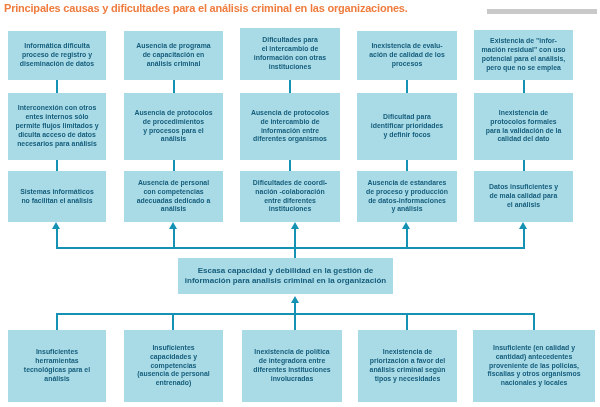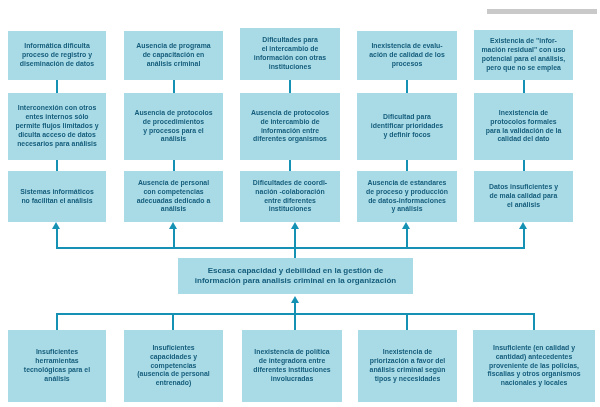--- a/index.html
+++ b/index.html
@@ -31,20 +31,21 @@
     position:absolute;width:0;height:0;
     border-left:4px solid transparent;border-right:4px solid transparent;
     border-bottom:7px solid var(--line,#1591b4);
   }
 </style>
 </head>
 <body>
 
 <div id="stage">
 
+  <div class="title">Principales causas y dificultades para el análisis criminal en las organizaciones.</div>
   <div class="title-rule"></div>
 
   <div class="box" style="left:8px;top:31px;width:98px;height:49px">Informática dificulta
 proceso de registro y
 diseminación de datos</div>
   <div class="vline" style="left:56px;top:80px;height:13px"></div>
   <div class="box" style="left:8px;top:93px;width:98px;height:67px">Interconexión con otros
 entes internos sólo
 permite flujos limitados y
 diculta acceso de datos
@@ -116,21 +117,21 @@
   <div class="ah" style="left:291px;top:222px"></div>
   <div class="vline" style="left:294px;top:228px;height:20px"></div>
   <div class="ah" style="left:402px;top:222px"></div>
   <div class="vline" style="left:406px;top:228px;height:20px"></div>
   <div class="ah" style="left:519px;top:222px"></div>
   <div class="vline" style="left:523px;top:228px;height:20px"></div>
 
   <div class="hline" style="left:56px;top:247px;width:469px"></div>
 
   <div class="vline" style="left:294px;top:248px;height:10px"></div>
-  <div class="box center" style="left:178px;top:258px;width:235px;height:36px">Escasa capacidad y debilidad en la gestión de
+  <div class="box center" style="left:178px;top:258px;width:215px;height:36px">Escasa capacidad y debilidad en la gestión de
 información para analisis criminal en la organización</div>
   <div class="ah" style="left:291px;top:296px"></div>
   <div class="vline" style="left:294px;top:302px;height:29px"></div>
 
   <div class="hline" style="left:56px;top:313px;width:479px"></div>
   <div class="vline" style="left:56px;top:313px;height:18px"></div>
   <div class="vline" style="left:172px;top:313px;height:18px"></div>
   <div class="vline" style="left:406px;top:313px;height:18px"></div>
   <div class="vline" style="left:533px;top:313px;height:18px"></div>
 

